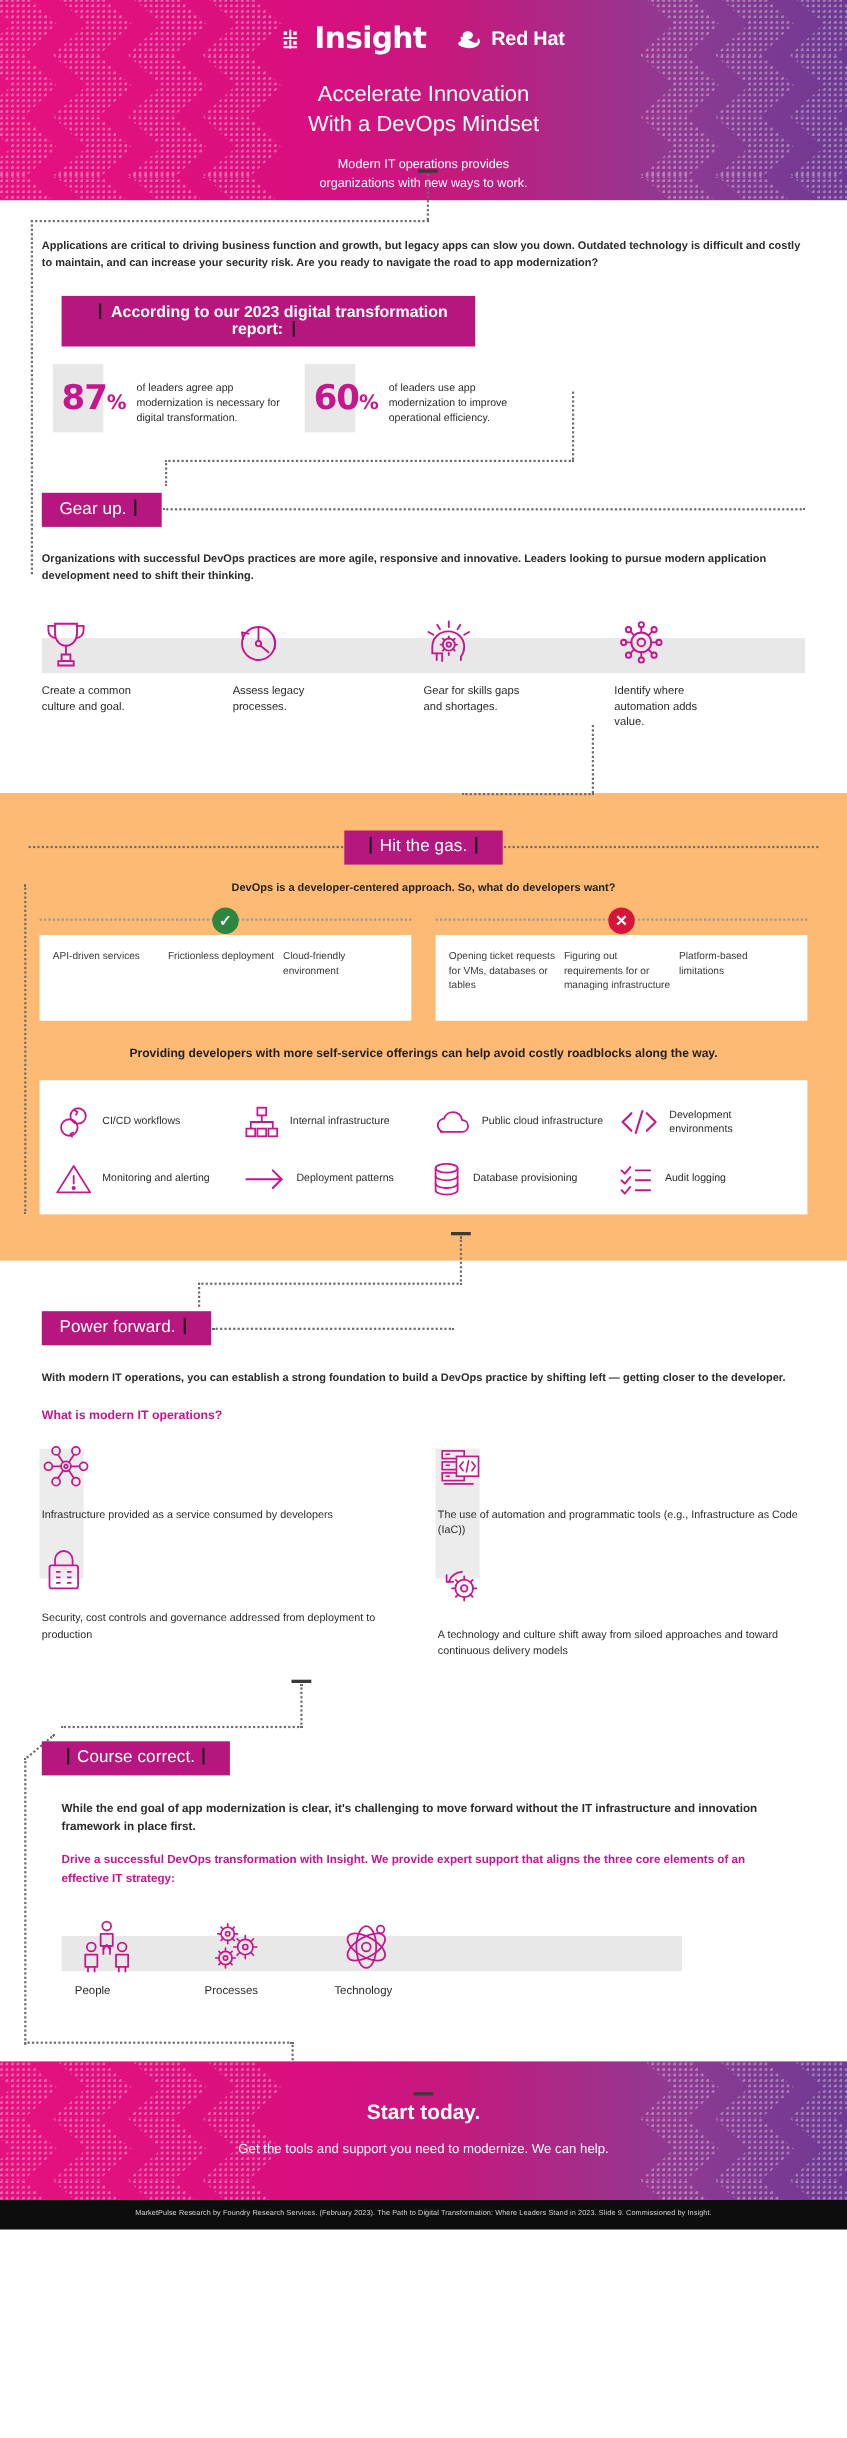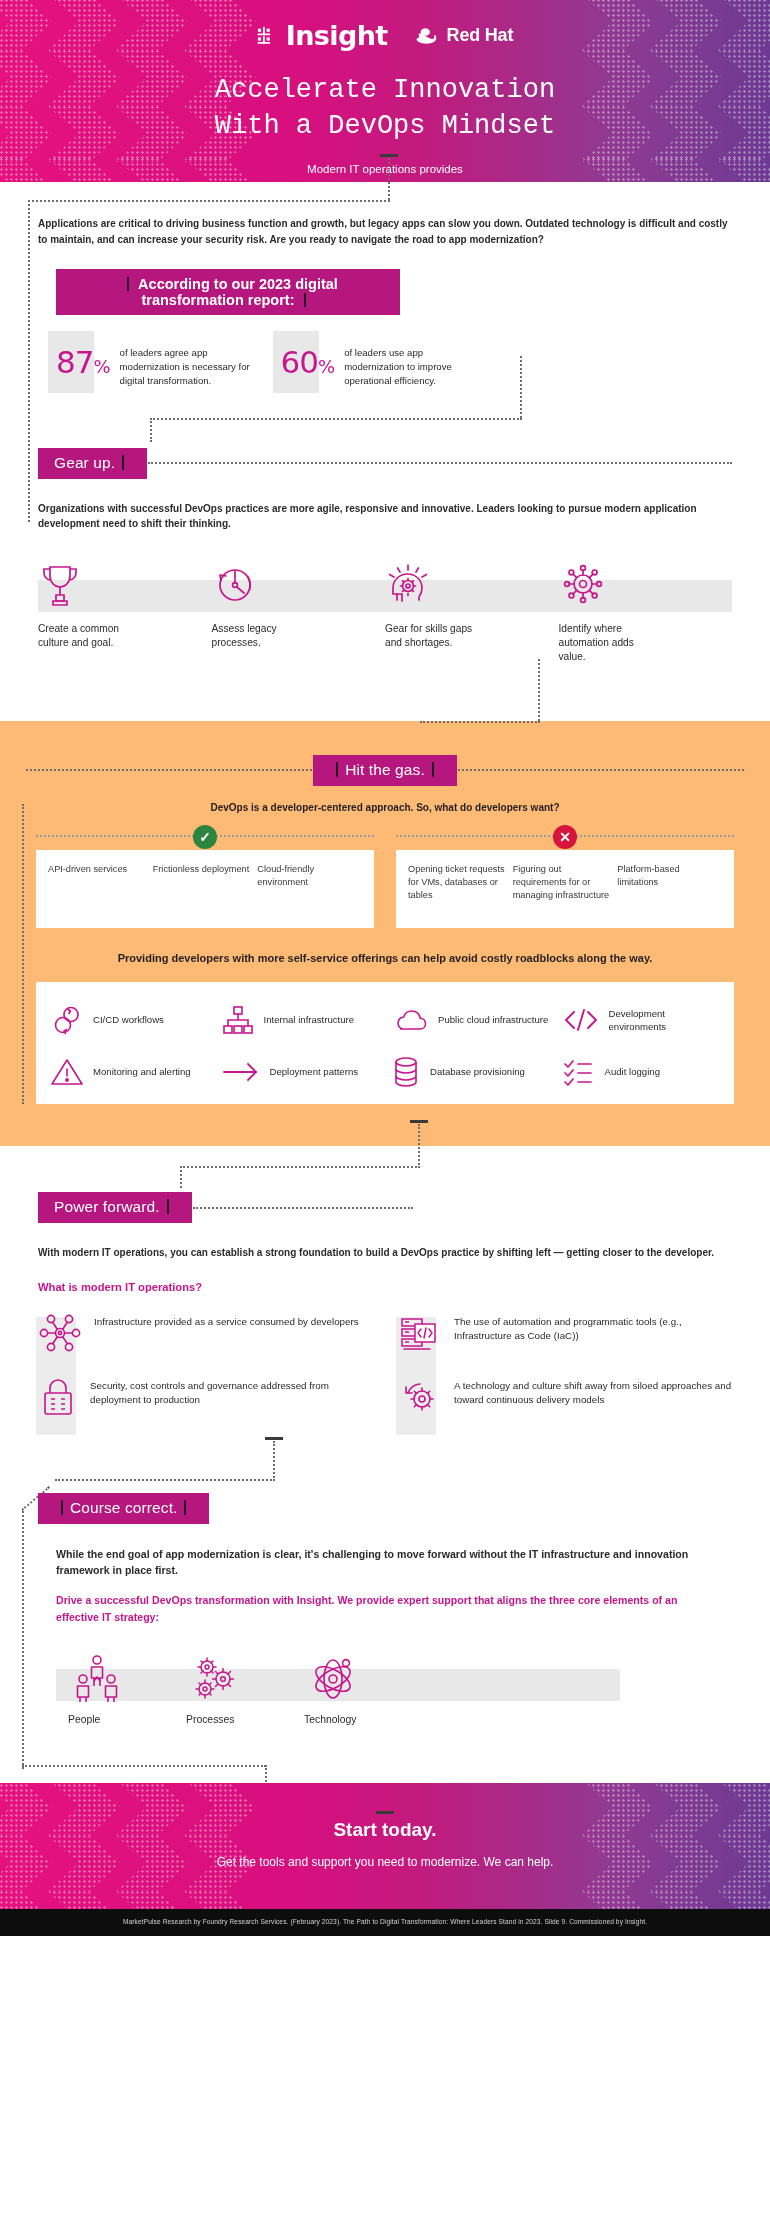--- a/index.html
+++ b/index.html
@@ -39,22 +39,22 @@
   }
   .logo-insight { display: flex; align-items: center; gap: 7px; }
   .insight-word {
     color:#fff; font-size: 27px; font-weight: 700; letter-spacing: -.6px;
     font-family: "DejaVu Sans", sans-serif;
   }
   .logo-redhat { display:flex; align-items:center; gap:7px; }
   .redhat-word { color:#fff; font-size:18px; font-weight:700; letter-spacing:-.2px; }
 
   .hero-title {
-    color:#fff; font-family: Liberation Mono, monospace;
-    font-size: 27px; line-height: 1.33; font-weight: 400;
+    color:#fff; font-family: Liberation Sans, sans-serif;
+    font-size: 20px; line-height: 1.33; font-weight: 400;
     margin-top: 22px;
   }
   .hero-sub {
     color:#fff; font-size: 11.5px; line-height: 1.5; margin-top: 16px; padding-bottom: 34px;
   }
 
   
   .section { position: relative; }
   .gray-band { background: #fdba74; }
   .wrap { padding: 0 38px; }
@@ -80,34 +80,34 @@
     margin-left: 1px;
   }
   .dotline.left { margin-left:0; margin-right:1px; }
 
   
   .intro { padding: 34px 38px 0; }
 
   .report-bar {
     background:#b5177e; color:#fff; text-align:center;
     font-size: 14.5px; font-weight: 700; padding: 7px 10px;
-    margin: 22px 0 0 56px; width: 344px;
+    margin: 22px 0 0 56px; width: 376px;
   }
   .report-bar .tick { display:inline-block; width:2px; height:14px; background:#231f20; vertical-align:-2px; margin:0 9px; }
 
   .stats { display:flex; gap: 26px; padding: 26px 0 30px 56px; }
   .stat { display:flex; align-items:flex-start; gap: 10px; position:relative; }
   .stat-badge { position:relative; }
   .stat-badge::before {
     content:""; position:absolute; left:-8px; top:-10px;
     width: 46px; height: 62px; background:#e8e8e8; z-index:0;
   }
   .stat-num {
     position:relative; z-index:1;
-    color:#c6168d; font-size: 31px; font-weight: 400; line-height:1;
+    color:#c6168d; font-size: 31px; font-weight: 700; line-height:1;
     font-family:"DejaVu Sans", sans-serif; letter-spacing:-1px;
     padding-top: 6px;
   }
   .stat-num .pct { font-size: 18px; }
   .stat-text { font-size: 9.6px; line-height: 1.45; color:#2b2b2b; padding-top: 5px; max-width: 135px; }
 
   
   .icon-row {
     display:flex; padding: 0 38px; position:relative; margin-top: 24px;
   }
@@ -141,21 +141,21 @@
   .svc-item { flex:1; display:flex; align-items:center; gap: 9px; padding: 9px 6px; }
   .svc-item .lbl { font-size: 9.6px; line-height:1.4; color:#2b2b2b; }
 
   
   .pf-q { color:#c6168d; font-size: 11.2px; font-weight:700; margin-top: 20px; }
   .pf-cols { display:flex; gap: 26px; padding: 18px 38px 0; }
   .pf-col { flex:1; position:relative; }
   .pf-col::before {
     content:""; position:absolute; left:-2px; top:6px; width: 40px; height: 118px; background:#ececec; z-index:0;
   }
-  .pf-item { display:flex; gap: 12px; align-items:flex-start; position:relative; z-index:1; margin-bottom: 20px; }
+  .pf-item { display:flex; gap: 12px; align-items:flex-start; position:relative; z-index:1; margin-bottom: 20px; flex-direction: column; }
   .pf-item .lbl { font-size: 9.8px; line-height:1.5; color:#2b2b2b; padding-top:4px; }
 
   
   .cc-body { font-size: 10.6px; line-height: 1.55; color:#2b2b2b; font-weight:700; }
   .cc-accent { color:#c6168d; font-size: 10.6px; line-height:1.55; font-weight:700; margin-top: 14px; }
 
   .ppt-row { display:flex; position:relative; margin: 22px 0 0; padding: 0 56px; }
   .ppt-row .strip { position:absolute; left:56px; right:150px; top: 22px; height: 32px; background:#e8e8e8; }
   .ppt-cell { width: 118px; position:relative; z-index:1; }
   .ppt-cell .ico { height: 58px; display:flex; align-items:flex-end; justify-content:flex-start; padding-left:18px;}

